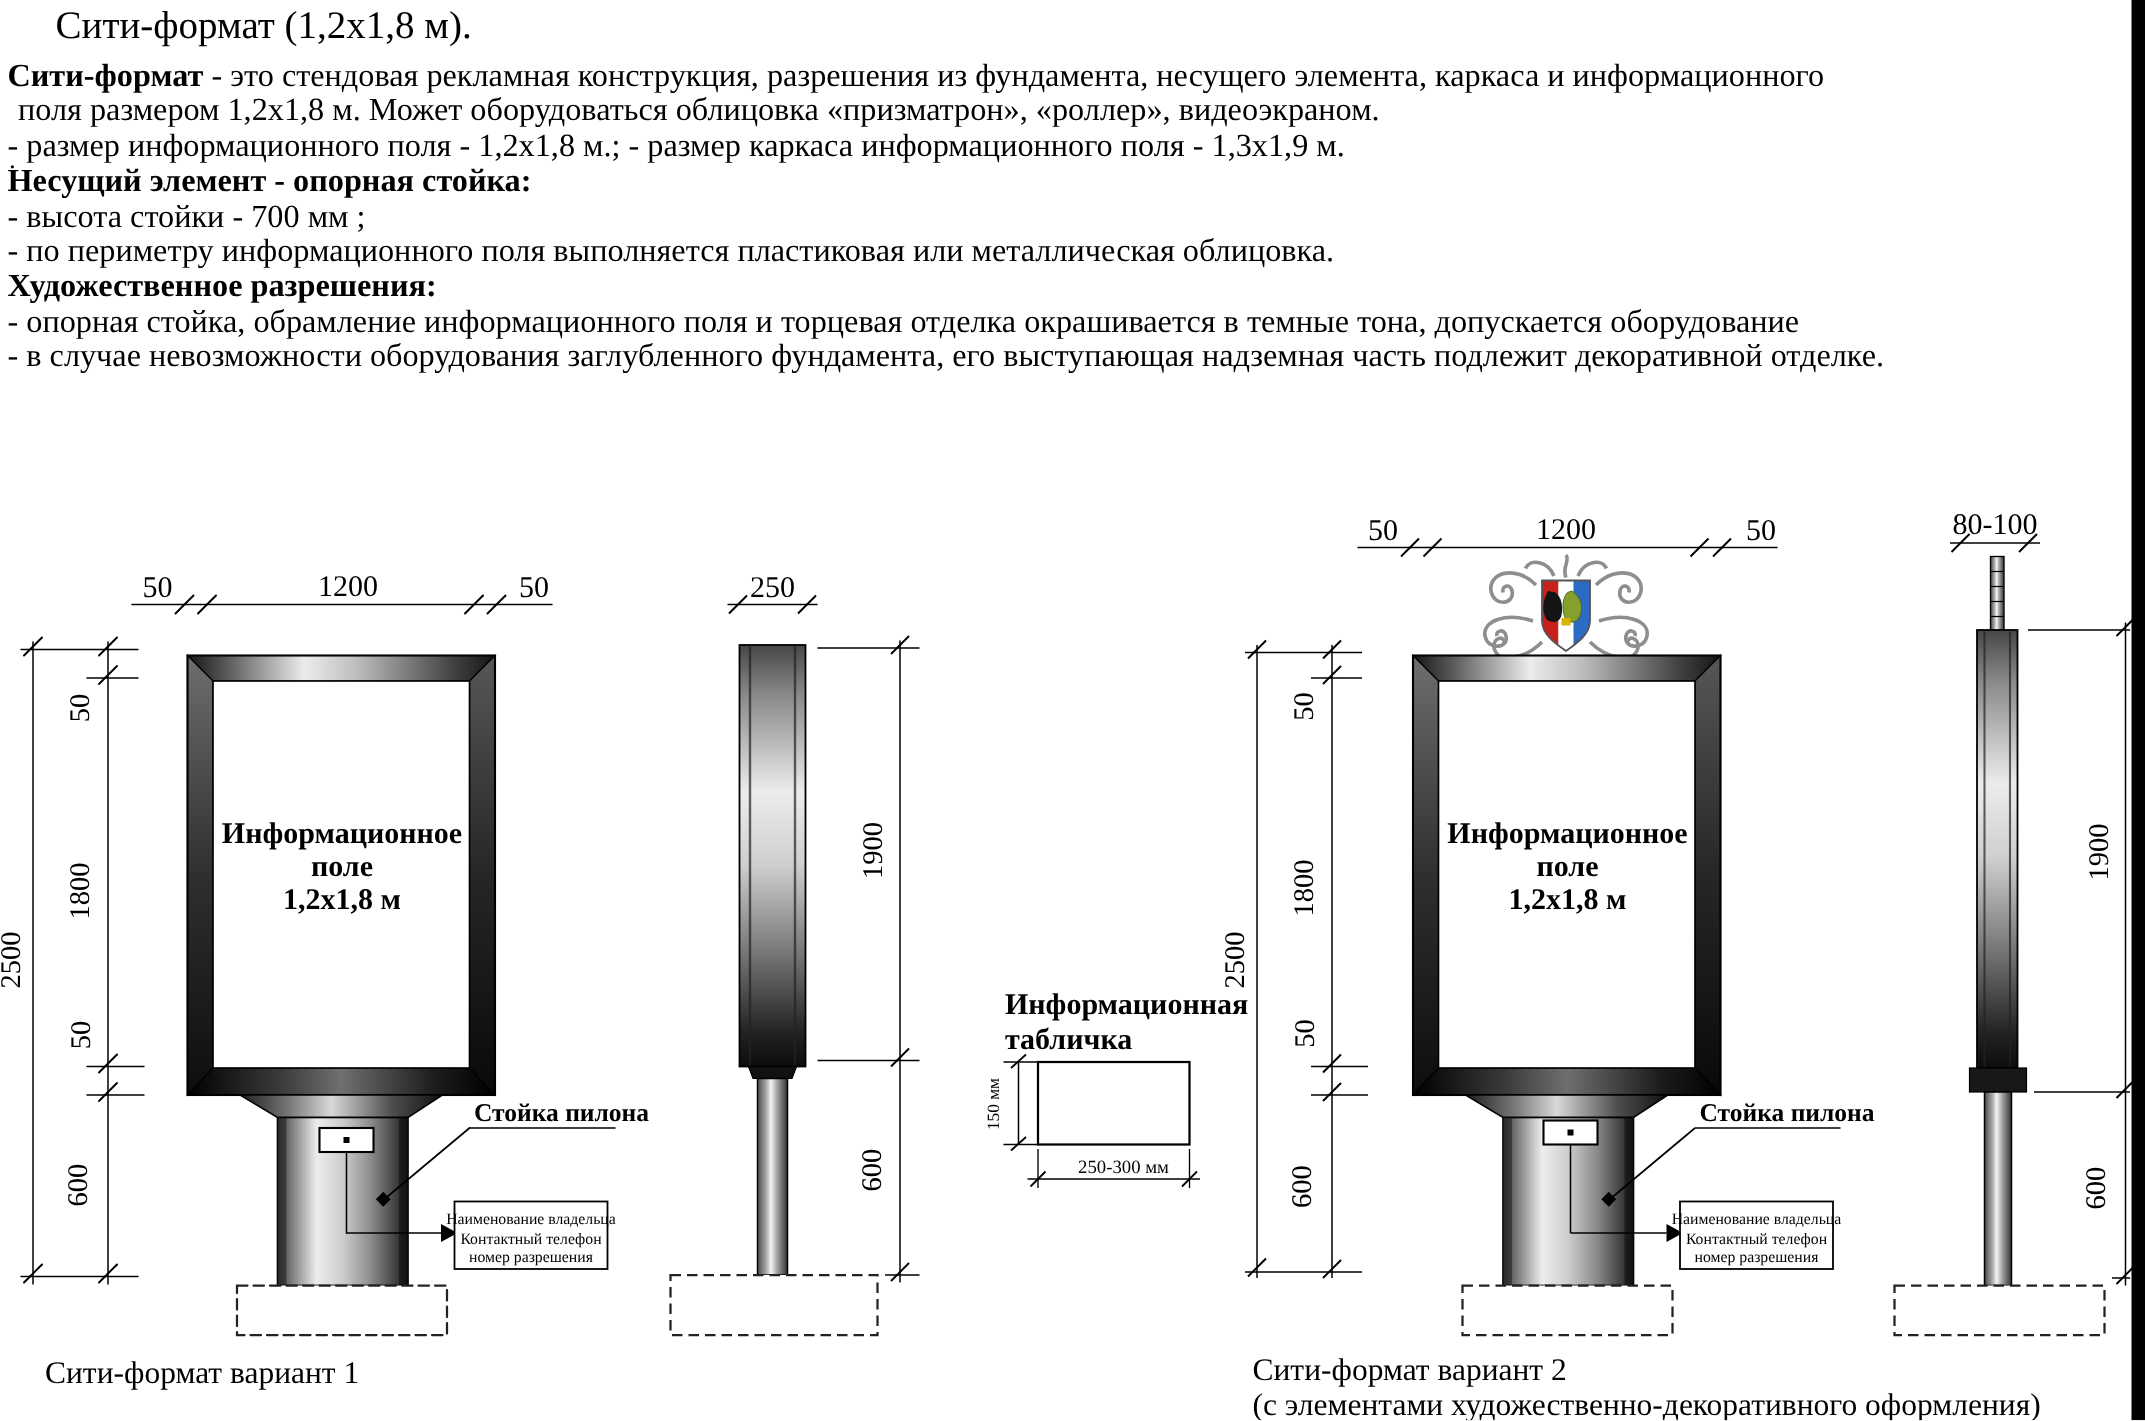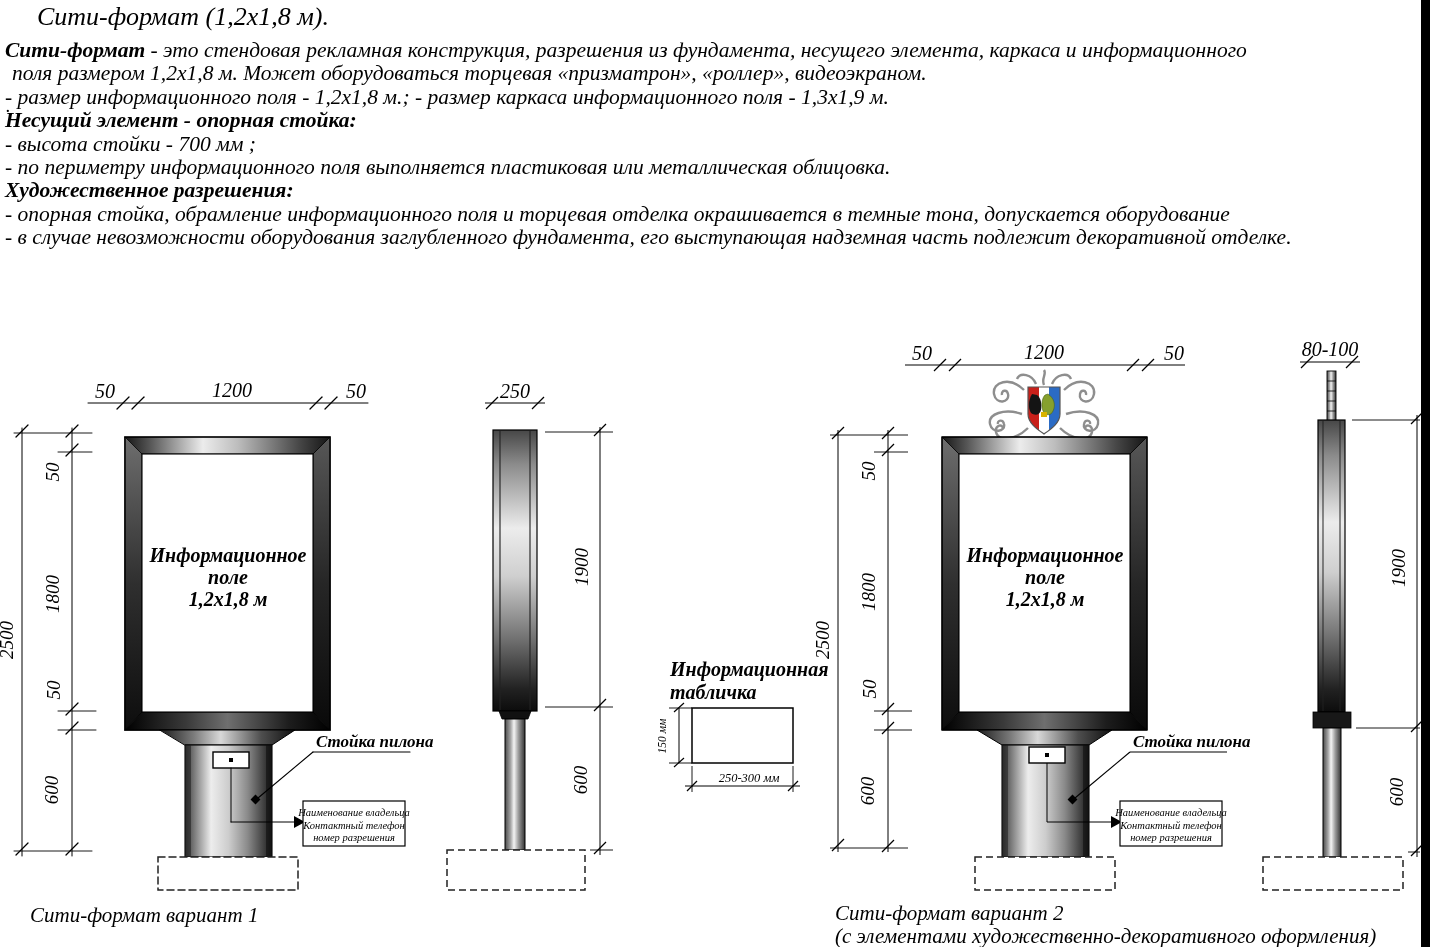--- a/index.html
+++ b/index.html
@@ -1,17 +1,17 @@
 <!DOCTYPE html>
 <html><head>
 <meta charset="utf-8">
 <style>
   html,body{margin:0;padding:0;background:#fff;}
   #page{position:relative;width:1430px;height:947px;background:#ffffff;overflow:hidden;
-        font-family:"Liberation Serif","DejaVu Serif",serif;color:#000;font-style:italic;}
+        font-family:"Liberation Serif","DejaVu Serif",serif;color:#000;}
   .title{position:absolute;left:37px;top:2px;font-size:26px;white-space:nowrap;}
   .textblock{position:absolute;left:5px;top:39px;font-size:21.5px;line-height:23.4px;width:1420px;}
   .textblock p{margin:0;white-space:nowrap;}
   .b{font-weight:bold;}
   .indent{padding-left:7px;}
   .straydot{position:absolute;left:6px;top:96px;font-size:18px;}
   svg text{font-family:"Liberation Serif","DejaVu Serif",serif;}
   .dim{font-size:20px;}
   .dimv{font-size:19px;}
   .dimxs{font-size:11.5px;}
@@ -23,21 +23,21 @@
 </style>
 </head>
 <body>
 
 <div id="page">
 
   <div class="title">Сити-формат  (1,2х1,8 м).</div>
 
   <div class="textblock">
     <p><span class="b">Сити-формат</span><span>  - это стендовая рекламная конструкция, разрешения из фундамента, несущего элемента, каркаса и информационного</span></p>
-    <p class="indent">поля размером 1,2х1,8 м. Может оборудоваться торцевая «призматрон», «роллер», видеоэкраном.</p>
+    <p class="indent">поля размером 1,2х1,8 м. Может оборудоваться облицовка «призматрон», «роллер», видеоэкраном.</p>
     <p>- размер информационного поля - 1,2х1,8 м.; - размер каркаса информационного поля - 1,3х1,9 м.</p>
     <p class="b">Несущий элемент - опорная стойка:</p>
     <p>- высота стойки - 700 мм ;</p>
     <p>- по периметру информационного поля выполняется пластиковая или металлическая облицовка.</p>
     <p class="b">Художественное разрешения:</p>
     <p>- опорная стойка, обрамление информационного поля и торцевая отделка окрашивается в темные тона, допускается оборудование</p>
     <p>- в случае невозможности оборудования заглубленного фундамента, его выступающая надземная часть подлежит декоративной отделке.</p>
   </div>
   <div class="straydot">.</div>
 

